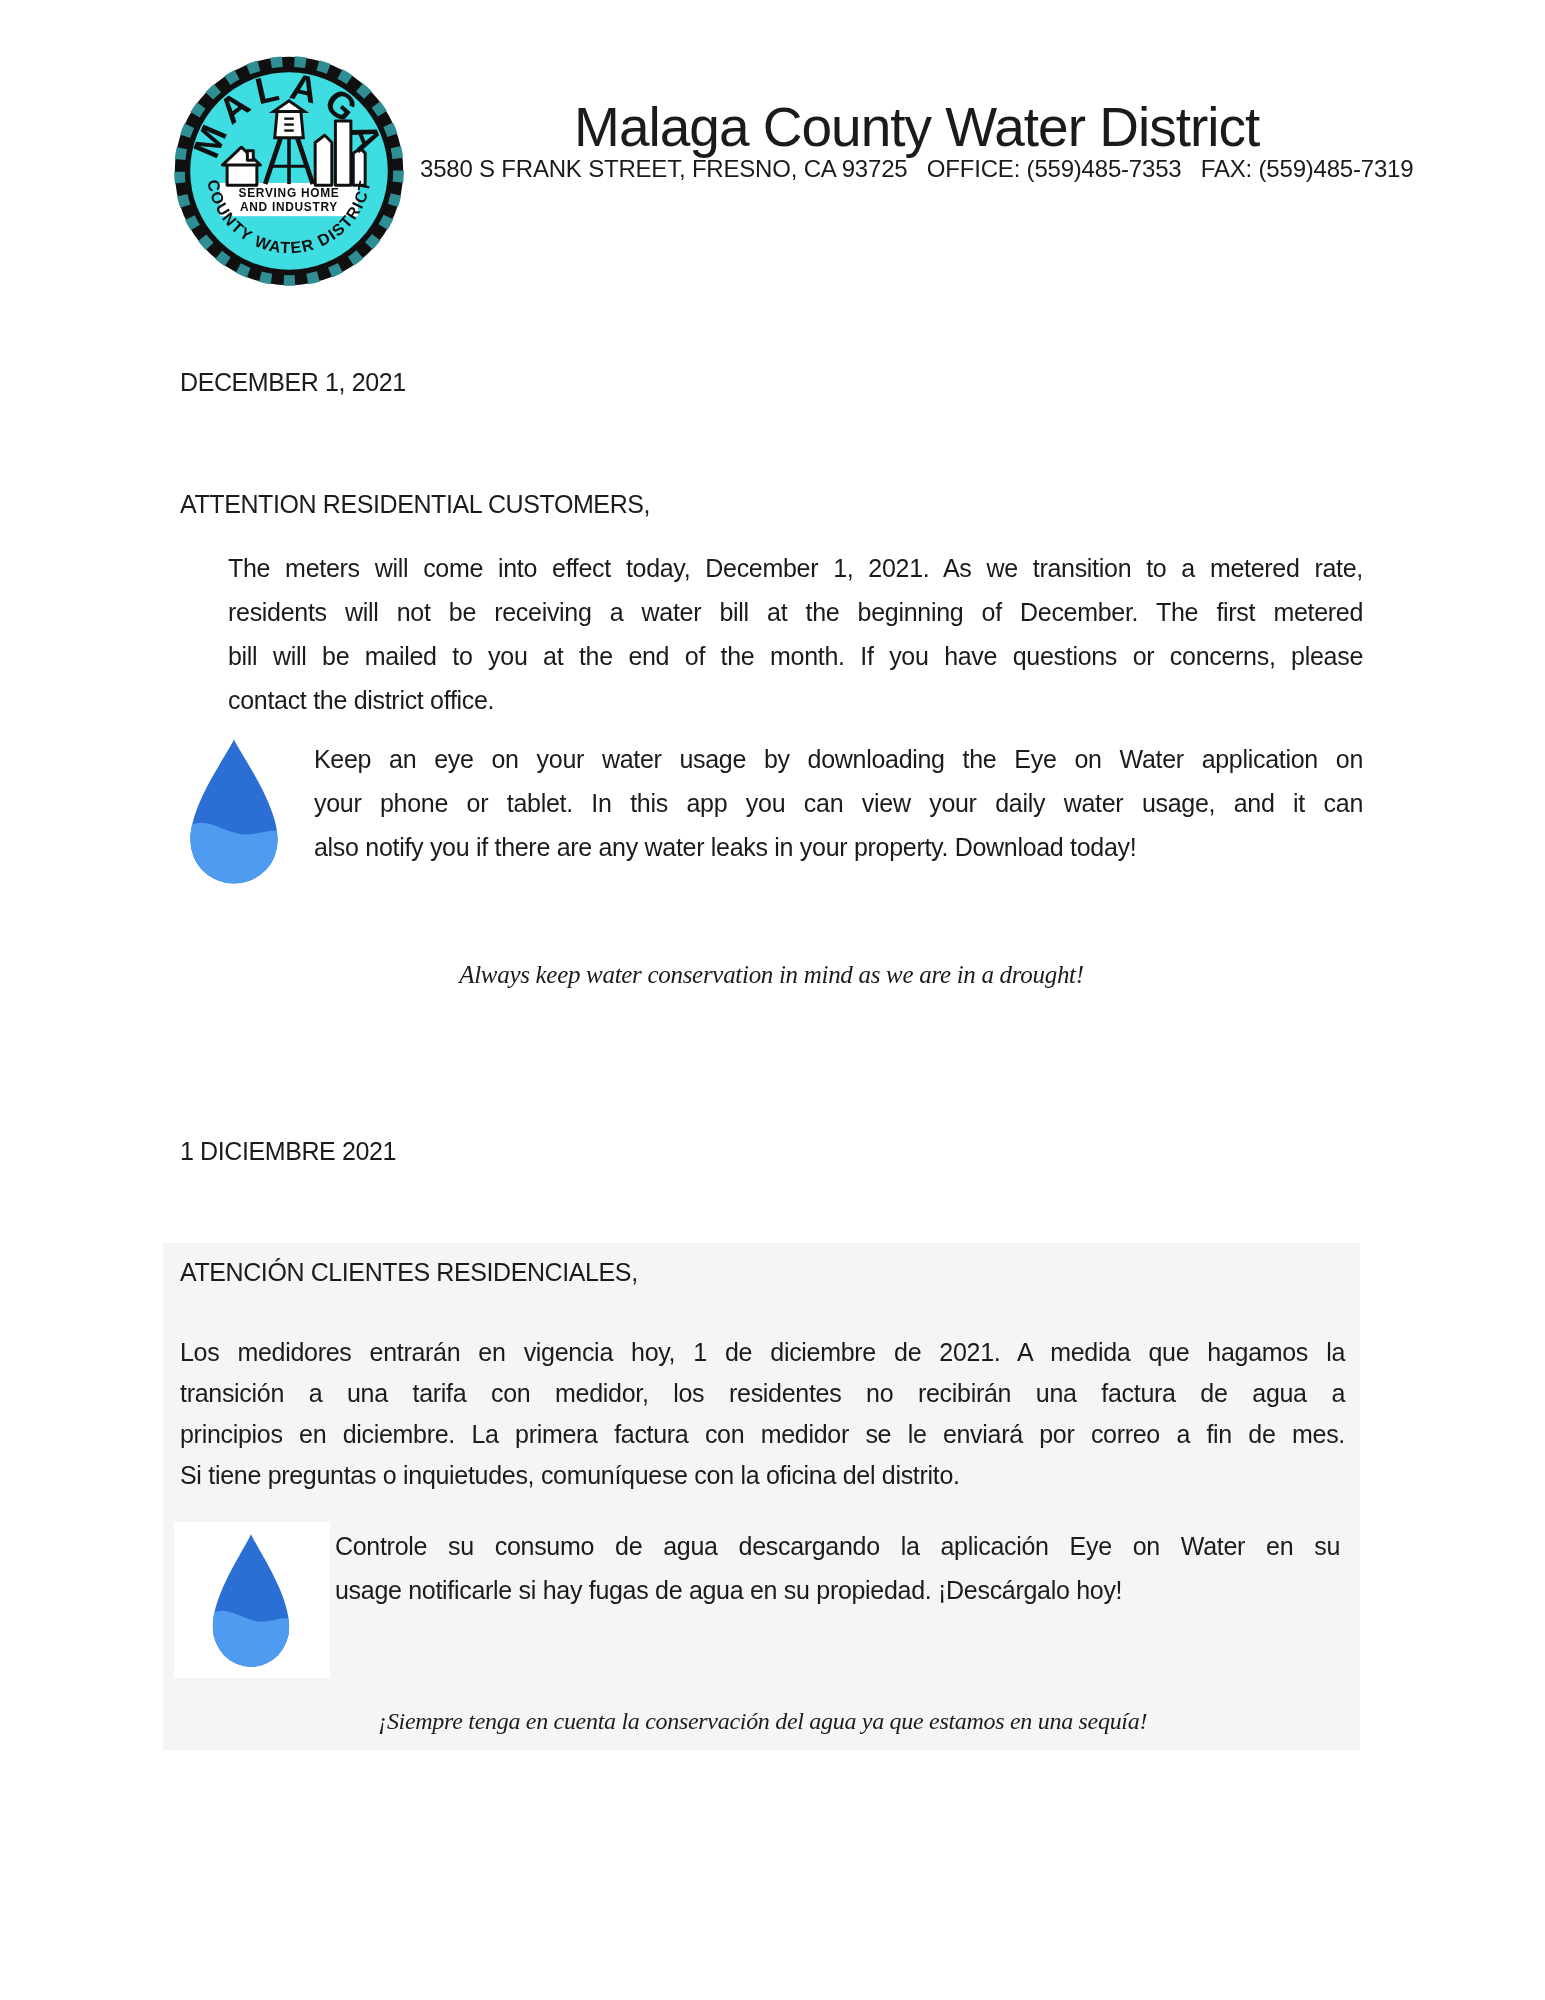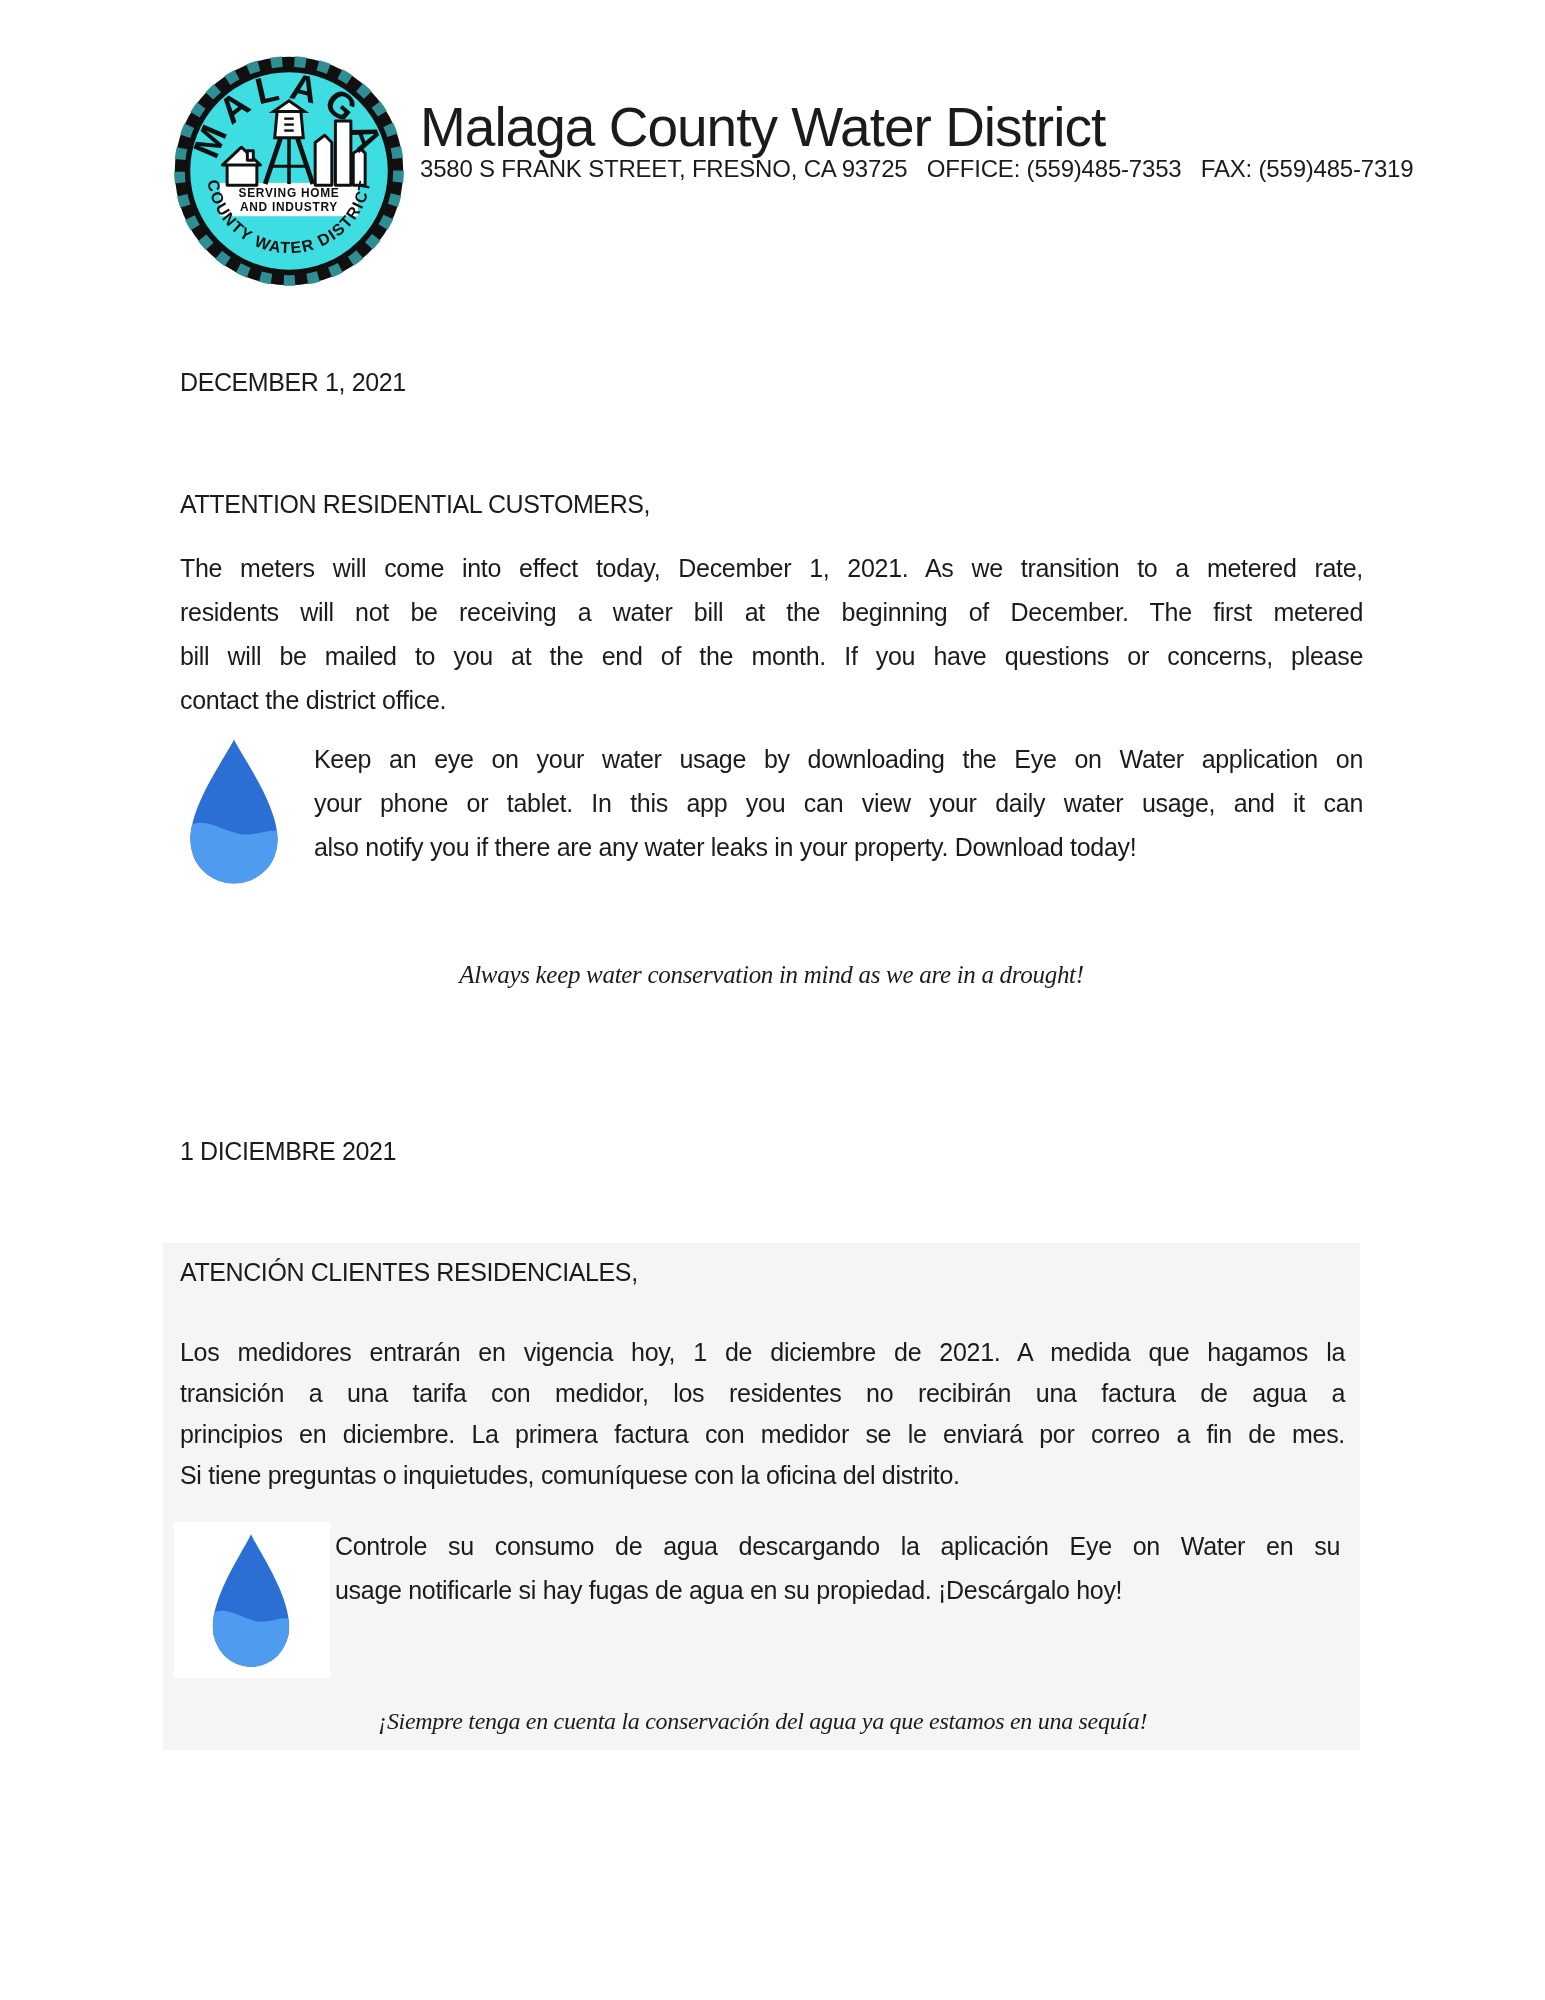--- a/index.html
+++ b/index.html
@@ -11,21 +11,21 @@
 
   
   .org-title { font-size:55px; font-weight:400; letter-spacing:-1px; line-height:55px; white-space:nowrap; }
   .org-address { font-size:24px; white-space:pre; letter-spacing:-0.2px; }
 
   
   .caps-line { font-size:25px; letter-spacing:-0.4px; }
   .para { font-size:25px; letter-spacing:-0.3px; }
   .para .ln { text-align:justify; text-align-last:justify; }
   .para .ln-last { text-align:left; text-align-last:left; }
-  .body-en .ln, .body-en .ln-last { line-height:44px; }
+  .body-en .ln, .body-en .ln-last { line-height:44px;margin-left:48px; }
   .body-es .ln, .body-es .ln-last { line-height:41px; }
   .note .ln, .note .ln-last { line-height:44px; }
   .drought { font-size:25px; font-style:italic; text-align:center; letter-spacing:-0.3px;font-family:Liberation Serif, serif; }
 
   .gray-band { background:#f5f5f6; }
   .icon-box { background:#ffffff; }
 
   .logo-tagline { font-size:10px; font-weight:bold; letter-spacing:0.6px; }
   .logo-arc-top { font-size:31px; font-weight:bold; letter-spacing:6px; }
   .logo-arc-bottom { font-size:13.5px; font-weight:bold; letter-spacing:1.2px; }
@@ -73,21 +73,21 @@
 
       <text class="logo-arc-top" fill="#101010">
         <textPath href="#arc-top" startOffset="50%" text-anchor="middle">MALAGA</textPath>
       </text>
       <text class="logo-arc-bottom" fill="#101010">
         <textPath href="#arc-bottom" startOffset="50%" text-anchor="middle">COUNTY WATER DISTRICT</textPath>
       </text>
     </svg>
   </div>
 
-  <div class="abs" style="left:420px; top:100px;">
+  <div class="abs" style="left:420px; top:100px;text-align:center;">
     <div class="org-title">Malaga County Water District</div>
     <div class="org-address">3580 S FRANK STREET, FRESNO, CA 93725   OFFICE: (559)485-7353   FAX: (559)485-7319</div>
   </div>
 
   <div class="abs caps-line" style="left:180px; top:368px;">DECEMBER 1, 2021</div>
 
   <div class="abs caps-line" style="left:180px; top:490px;text-align:center;">ATTENTION RESIDENTIAL CUSTOMERS,</div>
 
   <div class="abs para body-en" style="left:180px; top:546px; width:1183px;">
     <div class="ln">The meters will come into effect today, December 1, 2021. As we transition to a metered rate,</div>

